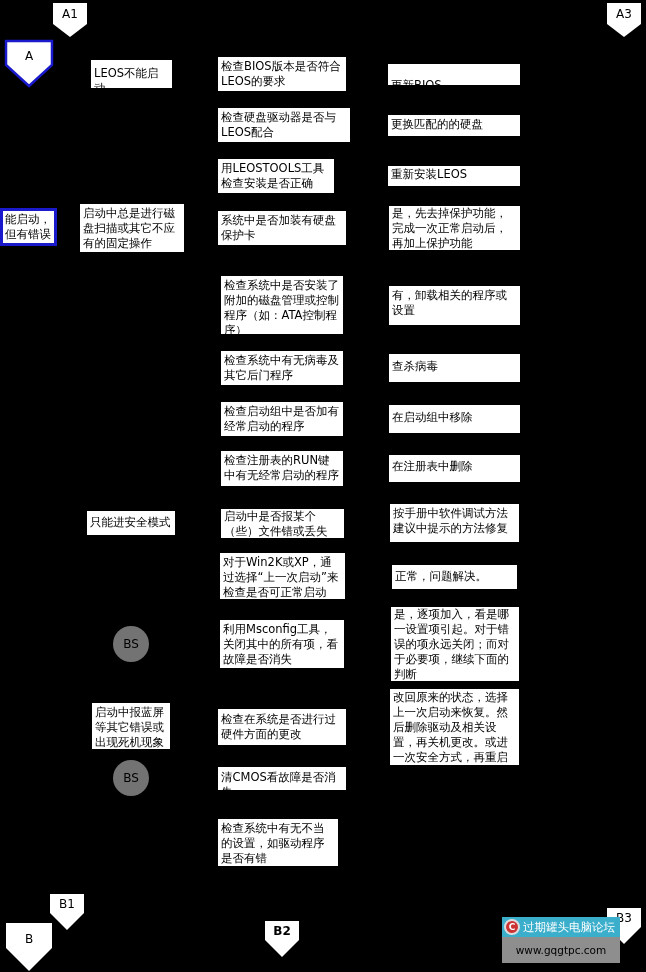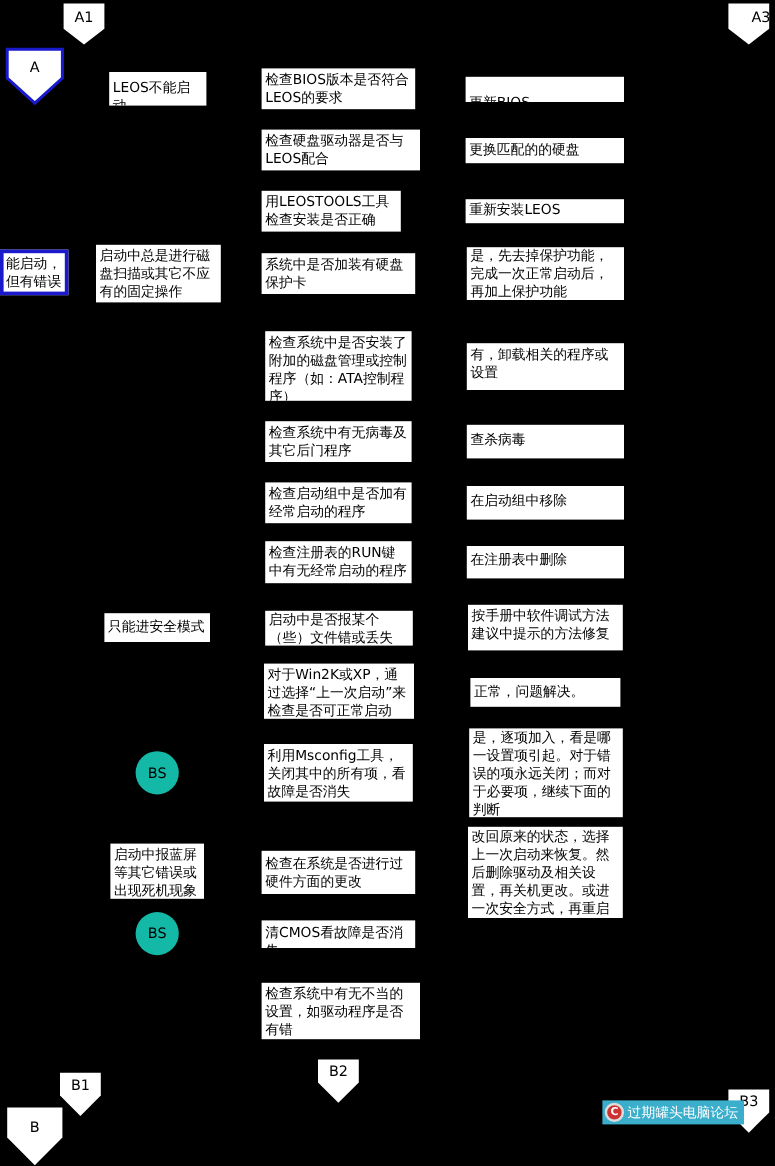--- a/index.html
+++ b/index.html
@@ -4,56 +4,56 @@
 <style>
   html, body { margin:0; padding:0; }
   body { width:646px; height:972px; background:#000; position:relative; overflow:hidden;
          font-family:"DejaVu Sans", sans-serif; }
   .box { position:absolute; background:#fff; color:#000; font-size:11.5px; line-height:15px;
          padding:2px 3px; box-sizing:border-box; overflow:hidden; }
   .box.blue { border:3px solid #1a1acc; }
   .conn { position:absolute; }
   .conn svg { display:block; }
   .conn .lbl { position:absolute; left:0; width:100%; text-align:center; font-size:12px; color:#000; }
-  .circle { position:absolute; width:36px; height:36px; border-radius:50%; background:#14b8a6; color:#000;
+  .circle { position:absolute; width:36px; height:36px; border-radius:50%; background:#737373; color:#000;
             font-size:12px; display:flex; align-items:center; justify-content:center; }
   .wm { position:absolute; left:502px; top:917px; width:118px; height:46px; }
   .wm-top { height:20px; background:#3aaecb; color:#fff; font-size:11.5px; display:flex; align-items:center; padding-left:2px; }
   .wm-logo { width:16px; height:16px; border-radius:50%; background:#c33; border:2px solid #ddd; box-sizing:border-box; margin-right:3px;
              display:flex; align-items:center; justify-content:center; font-size:9px; color:#fff; font-weight:bold; }
   .wm-bot { height:26px; background:#8e8e8e; color:#000; font-size:10.5px; display:flex; align-items:center; justify-content:center; }
 </style>
 </head>
 <body>
 
 <div class="conn" style="left:52px;top:2px;width:36px;height:36px;">
   <svg width="36" height="36">
       <polygon points="1,1 35,1 35,22 18,35 1,22" fill="#fff"></polygon>
     </svg>
   <div class="lbl" style="top:5px;">A1</div>
 </div>
 <div class="conn" style="left:606px;top:2px;width:36px;height:36px;">
   <svg width="36" height="36">
       <polygon points="1,1 35,1 35,22 18,35 1,22" fill="#fff"></polygon>
     </svg>
-  <div class="lbl" style="top:5px;text-align:right;">A3</div>
+  <div class="lbl" style="top:5px;">A3</div>
 </div>
 <div class="conn" style="left:4px;top:39px;width:50px;height:50px;">
   <svg width="50" height="50">
       <polygon points="2,2 48,2 48,26 25,47 2,26" fill="#fff" stroke="#1a1acc" stroke-width="2.5"></polygon>
     </svg>
   <div class="lbl" style="top:10px;">A</div>
 </div>
 <div class="conn" style="left:49px;top:893px;width:36px;height:38px;">
   <svg width="36" height="38">
       <polygon points="1,1 35,1 35,20 18,37 1,20" fill="#fff"></polygon>
     </svg>
   <div class="lbl" style="top:4px;">B1</div>
 </div>
-<div class="conn" style="left:264px;top:882px;width:36px;height:38px;">
+<div class="conn" style="left:264px;top:920px;width:36px;height:38px;font-weight:bold;">
   <svg width="36" height="38">
       <polygon points="1,1 35,1 35,20 18,37 1,20" fill="#fff"></polygon>
     </svg>
   <div class="lbl" style="top:4px;">B2</div>
 </div>
 <div class="conn" style="left:606px;top:907px;width:36px;height:38px;">
   <svg width="36" height="38">
       <polygon points="1,1 35,1 35,20 18,37 1,20" fill="#fff"></polygon>
     </svg>
   <div class="lbl" style="top:4px;">B3</div>
@@ -80,33 +80,34 @@
 <div class="box" style="left:218px;top:211px;width:128px;height:34px;">系统中是否加装有硬盘保护卡</div>
 <div class="box" style="left:221px;top:276px;width:122px;height:58px;">检查系统中是否安装了附加的磁盘管理或控制程序（如：ATA控制程序）</div>
 <div class="box" style="left:221px;top:351px;width:122px;height:34px;">检查系统中有无病毒及其它后门程序</div>
 <div class="box" style="left:221px;top:402px;width:122px;height:34px;">检查启动组中是否加有经常启动的程序</div>
 <div class="box" style="left:221px;top:451px;width:122px;height:35px;">检查注册表的RUN键中有无经常启动的程序</div>
 <div class="box" style="left:221px;top:509px;width:123px;height:29px;padding-top:0;">启动中是否报某个（些）文件错或丢失</div>
 <div class="box" style="left:220px;top:553px;width:125px;height:46px;">对于Win2K或XP，通过选择“上一次启动”来检查是否可正常启动</div>
 <div class="box" style="left:220px;top:620px;width:124px;height:48px;">利用Msconfig工具，关闭其中的所有项，看故障是否消失</div>
 <div class="box" style="left:218px;top:709px;width:128px;height:36px;padding-top:3px;">检查在系统是否进行过硬件方面的更改</div>
 <div class="box" style="left:218px;top:767px;width:128px;height:23px;padding-top:3px;">清CMOS看故障是否消失</div>
-<div class="box" style="left:218px;top:819px;width:132px;height:47px;">检查系统中有无不当的设置，如驱动程序是否有错</div>
+<div class="box" style="left:218px;top:819px;width:120px;height:47px;">检查系统中有无不当的设置，如驱动程序是否有错</div>
 
 <div class="box" style="left:388px;top:64px;width:132px;height:21px;padding-top:14px;">更新BIOS</div>
 <div class="box" style="left:388px;top:115px;width:132px;height:21px;padding-top:2px;">更换匹配的的硬盘</div>
 <div class="box" style="left:388px;top:166px;width:132px;height:20px;padding-top:1px;">重新安装LEOS</div>
 <div class="box" style="left:389px;top:206px;width:131px;height:44px;padding-top:0;">是，先去掉保护功能，完成一次正常启动后，再加上保护功能</div>
 <div class="box" style="left:389px;top:286px;width:131px;height:39px;">有，卸载相关的程序或设置</div>
 <div class="box" style="left:389px;top:354px;width:131px;height:28px;padding-top:5px;">查杀病毒</div>
 <div class="box" style="left:389px;top:405px;width:131px;height:28px;padding-top:5px;">在启动组中移除</div>
 <div class="box" style="left:389px;top:455px;width:131px;height:27px;padding-top:4px;">在注册表中删除</div>
 <div class="box" style="left:390px;top:504px;width:129px;height:38px;">按手册中软件调试方法建议中提示的方法修复</div>
 <div class="box" style="left:392px;top:565px;width:125px;height:24px;padding-top:4px;">正常，问题解决。</div>
 <div class="box" style="left:391px;top:607px;width:128px;height:74px;padding-top:0;">是，逐项加入，看是哪一设置项引起。对于错误的项永远关闭；而对于必要项，继续下面的判断</div>
 <div class="box" style="left:390px;top:689px;width:129px;height:76px;padding-top:1px;">改回原来的状态，选择上一次启动来恢复。然后删除驱动及相关设置，再关机更改。或进一次安全方式，再重启</div>
 
 <div class="wm">
   <div class="wm-top">
     <span class="wm-logo">C</span>
     <span>过期罐头电脑论坛</span>
   </div>
+  <div class="wm-bot">www.gqgtpc.com</div>
 </div>
 
 </body></html>

